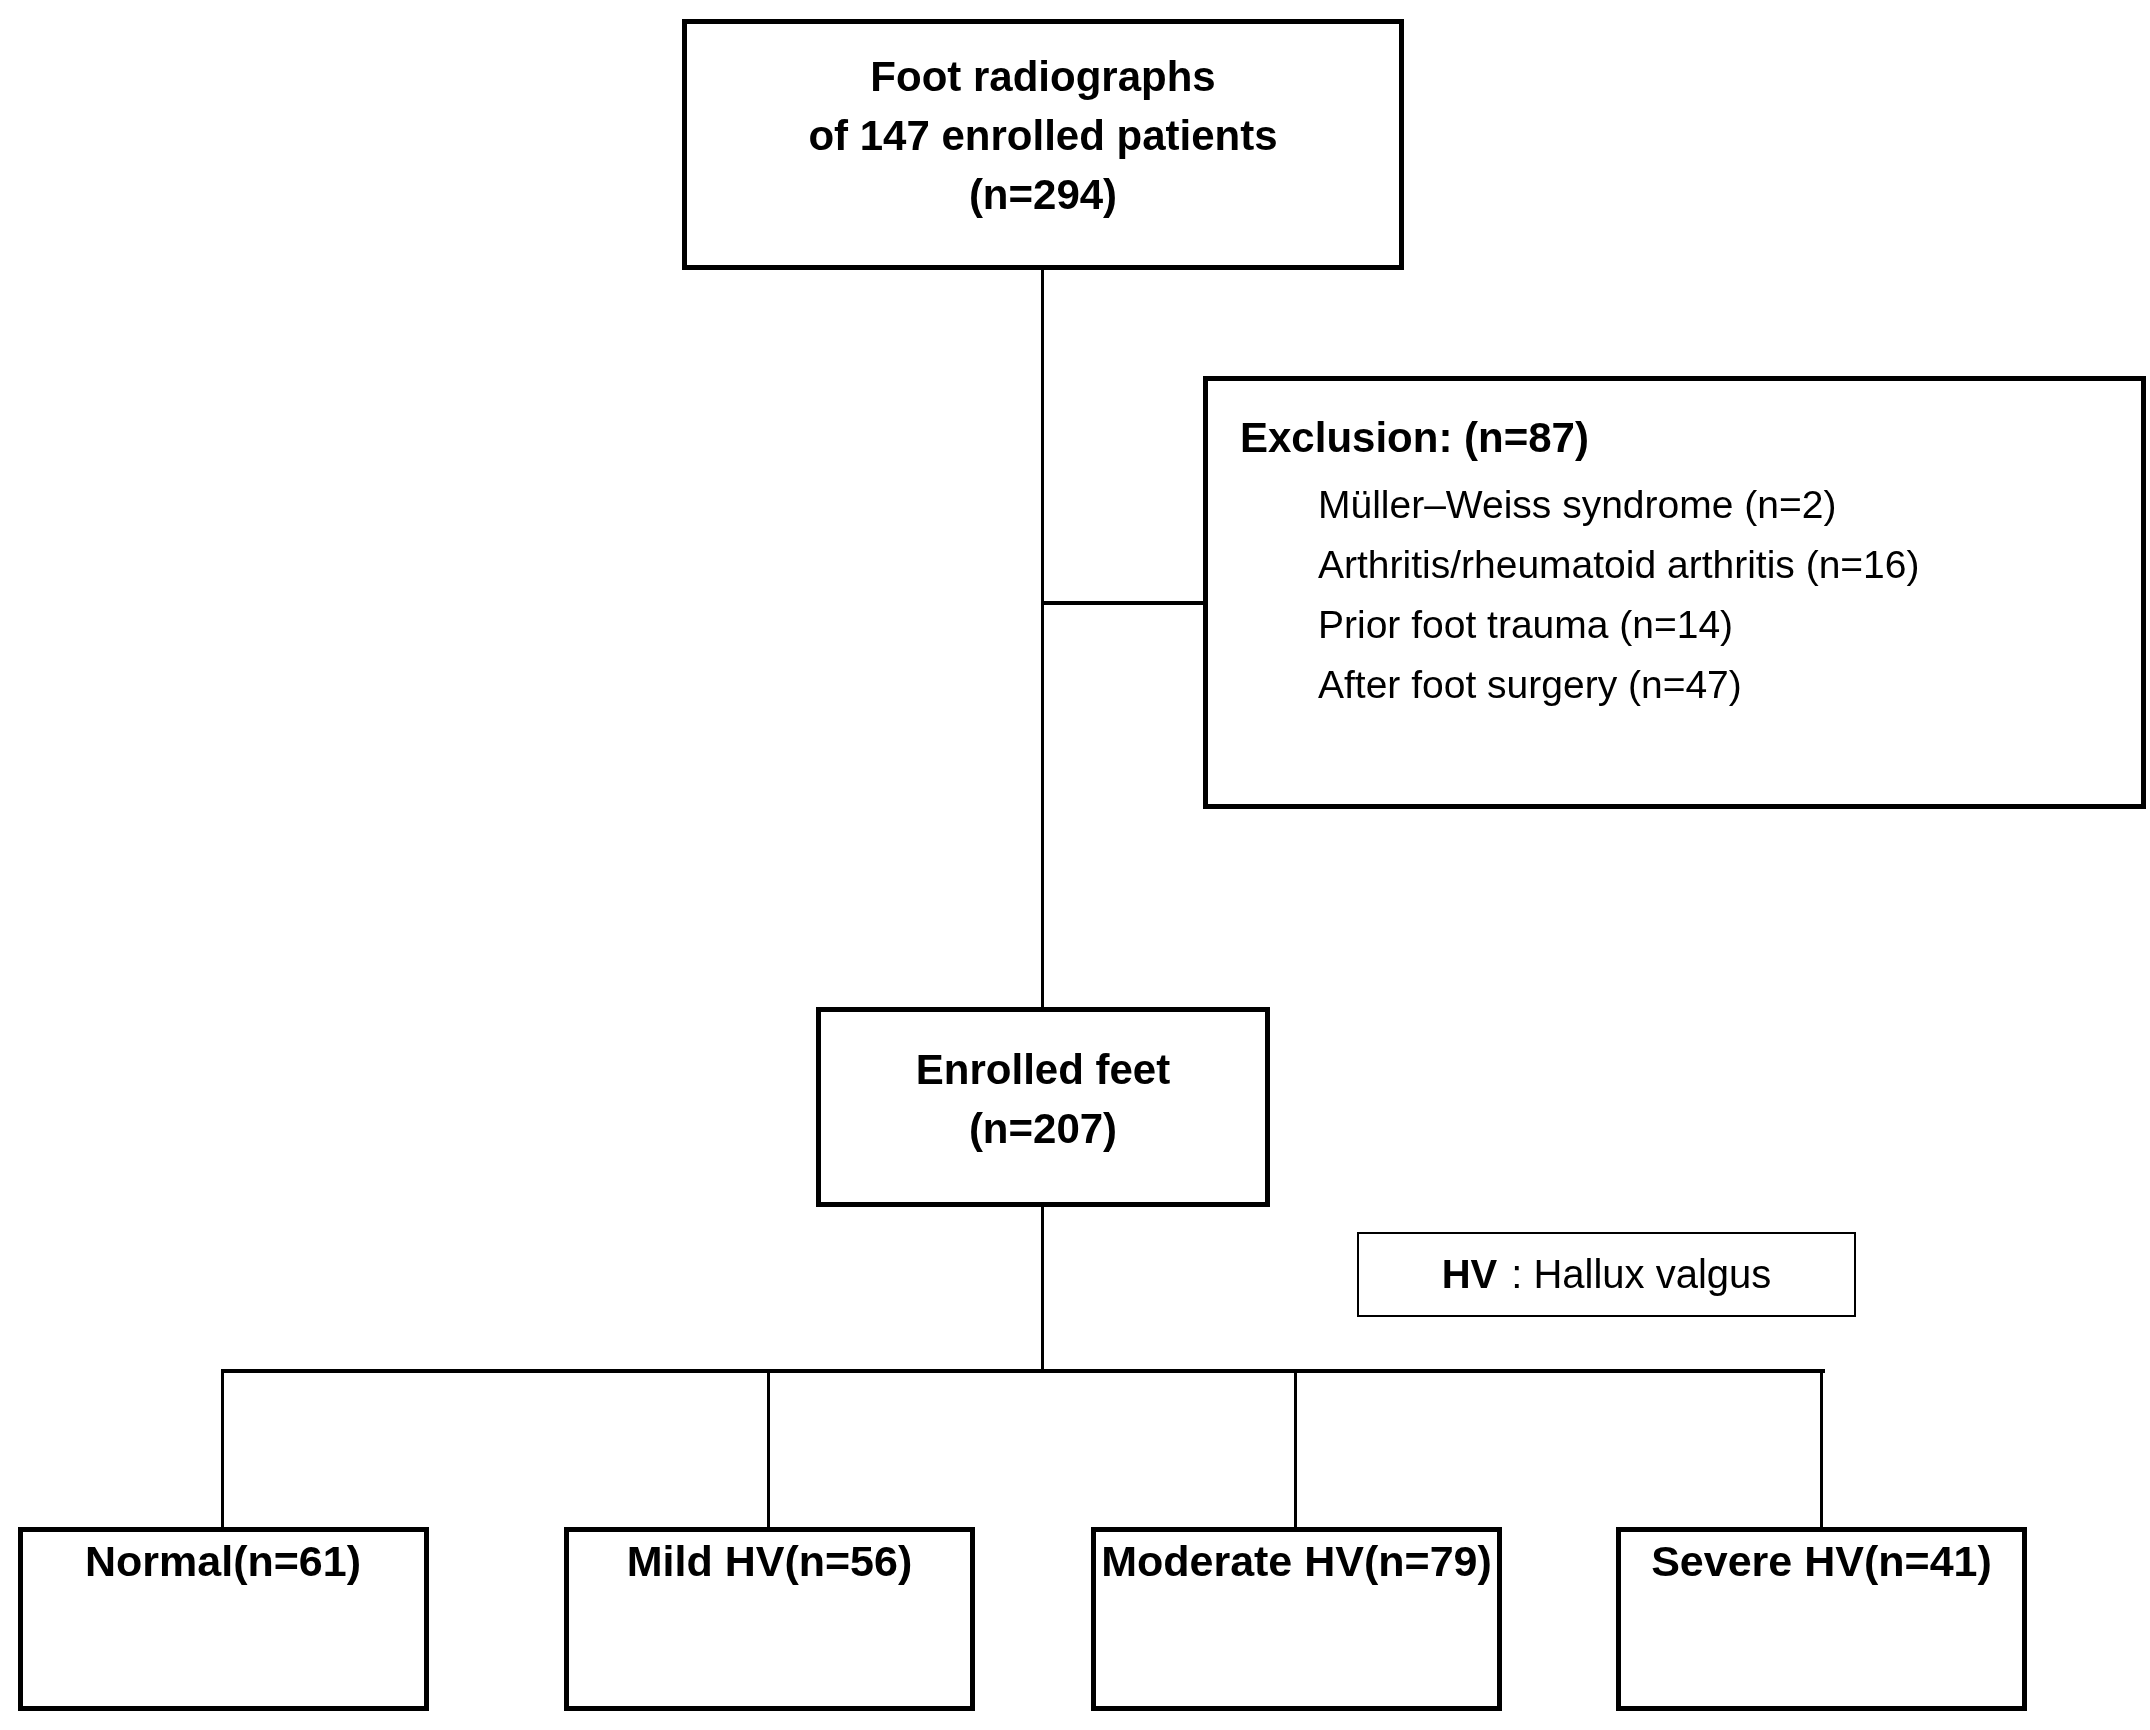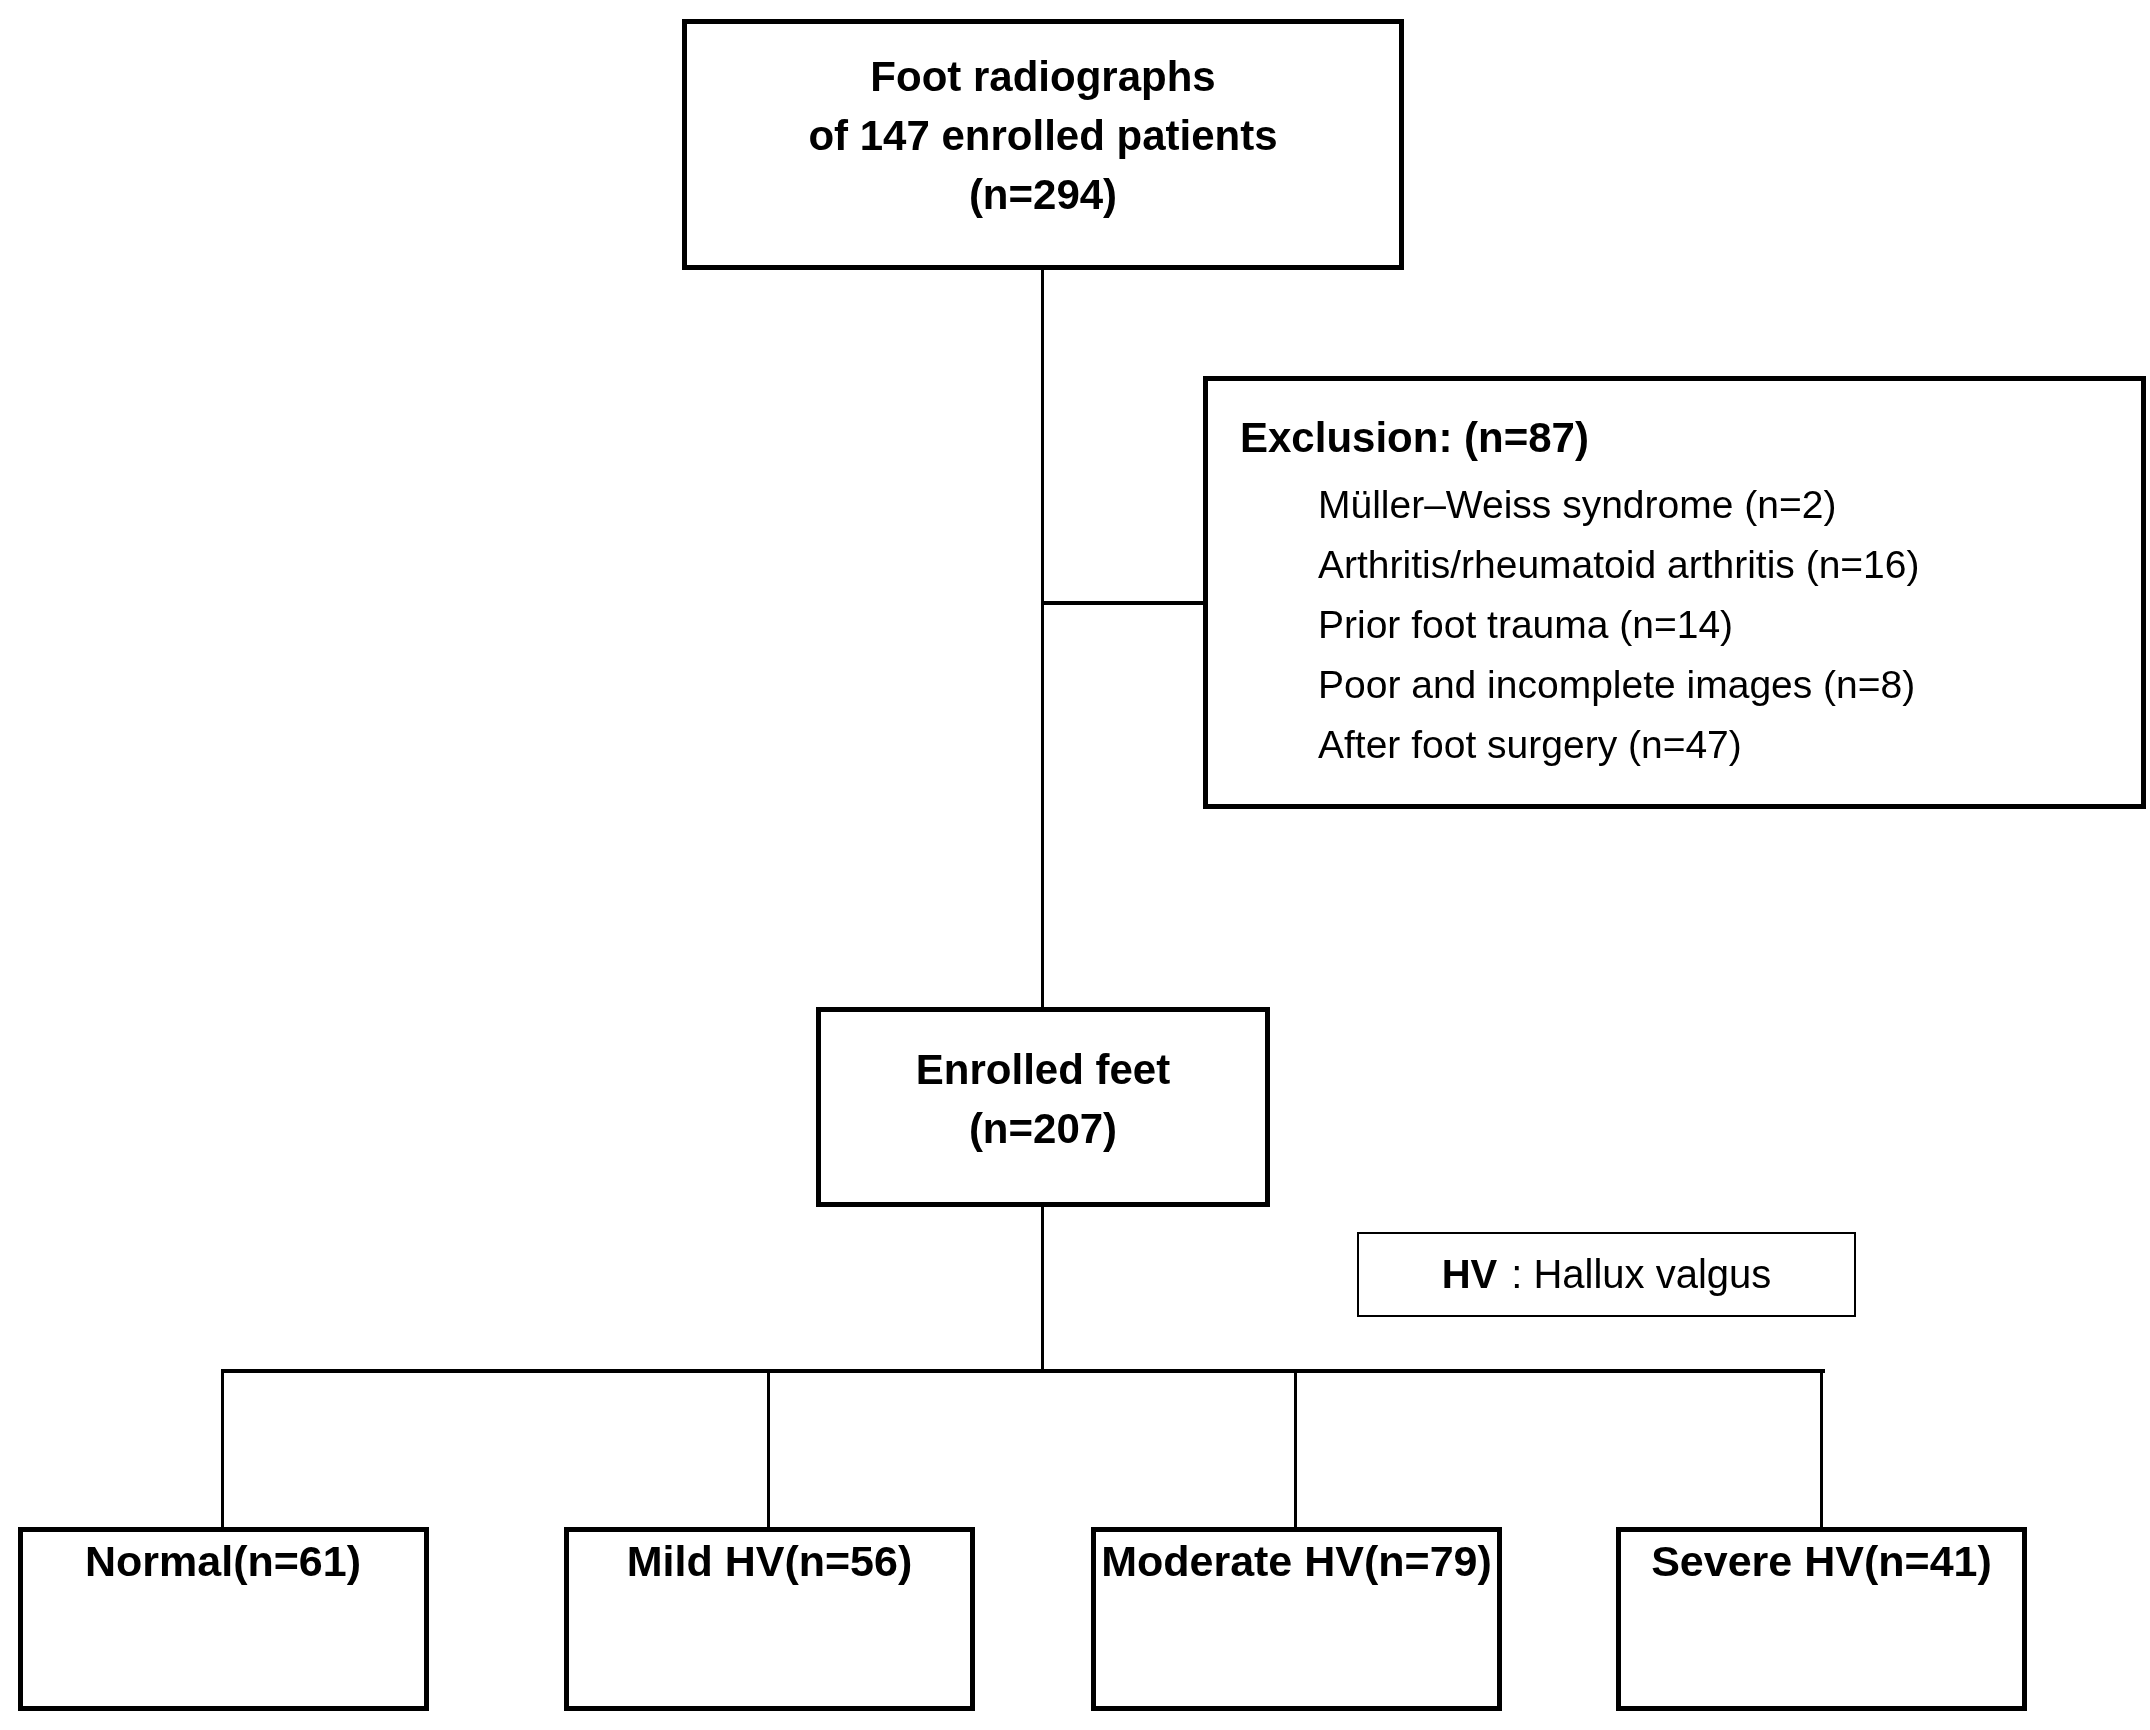--- a/index.html
+++ b/index.html
@@ -108,21 +108,20 @@
     <span class="title-line">of 147 enrolled patients</span>
     <span class="title-line">(n=294)</span>
   </div>
 
   <div class="box exclusion-box">
     <div class="exclusion-title">Exclusion: (n=87)</div>
     <div class="exclusion-items">
       <div class="exclusion-item">Müller–Weiss syndrome (n=2)</div>
       <div class="exclusion-item">Arthritis/rheumatoid arthritis (n=16)</div>
       <div class="exclusion-item">Prior foot trauma (n=14)</div>
-      <div class="exclusion-item">Poor and incomplete images (n=8)</div>
       <div class="exclusion-item">After foot surgery (n=47)</div>
     </div>
   </div>
 
   <div class="box enrolled-box">
     <span class="title-line">Enrolled feet</span>
     <span class="title-line">(n=207)</span>
   </div>
 
   <div class="box legend-box">

